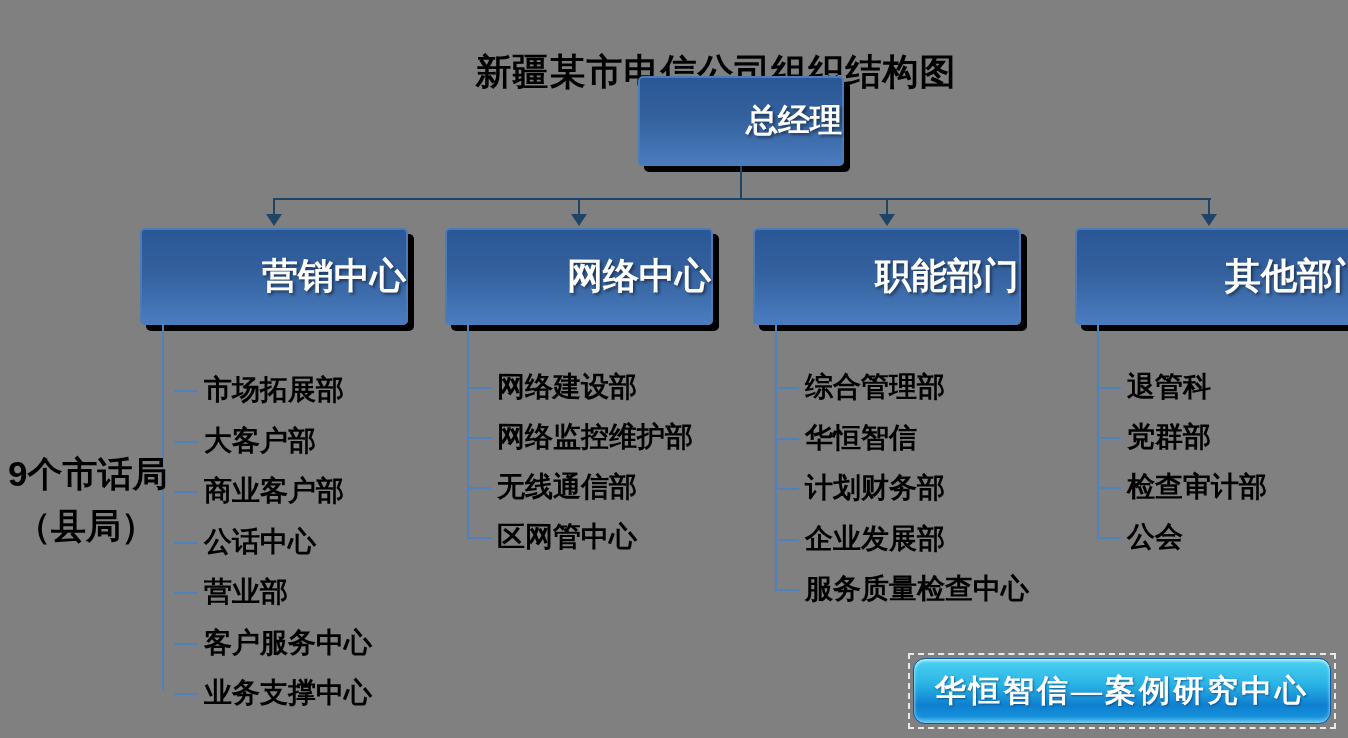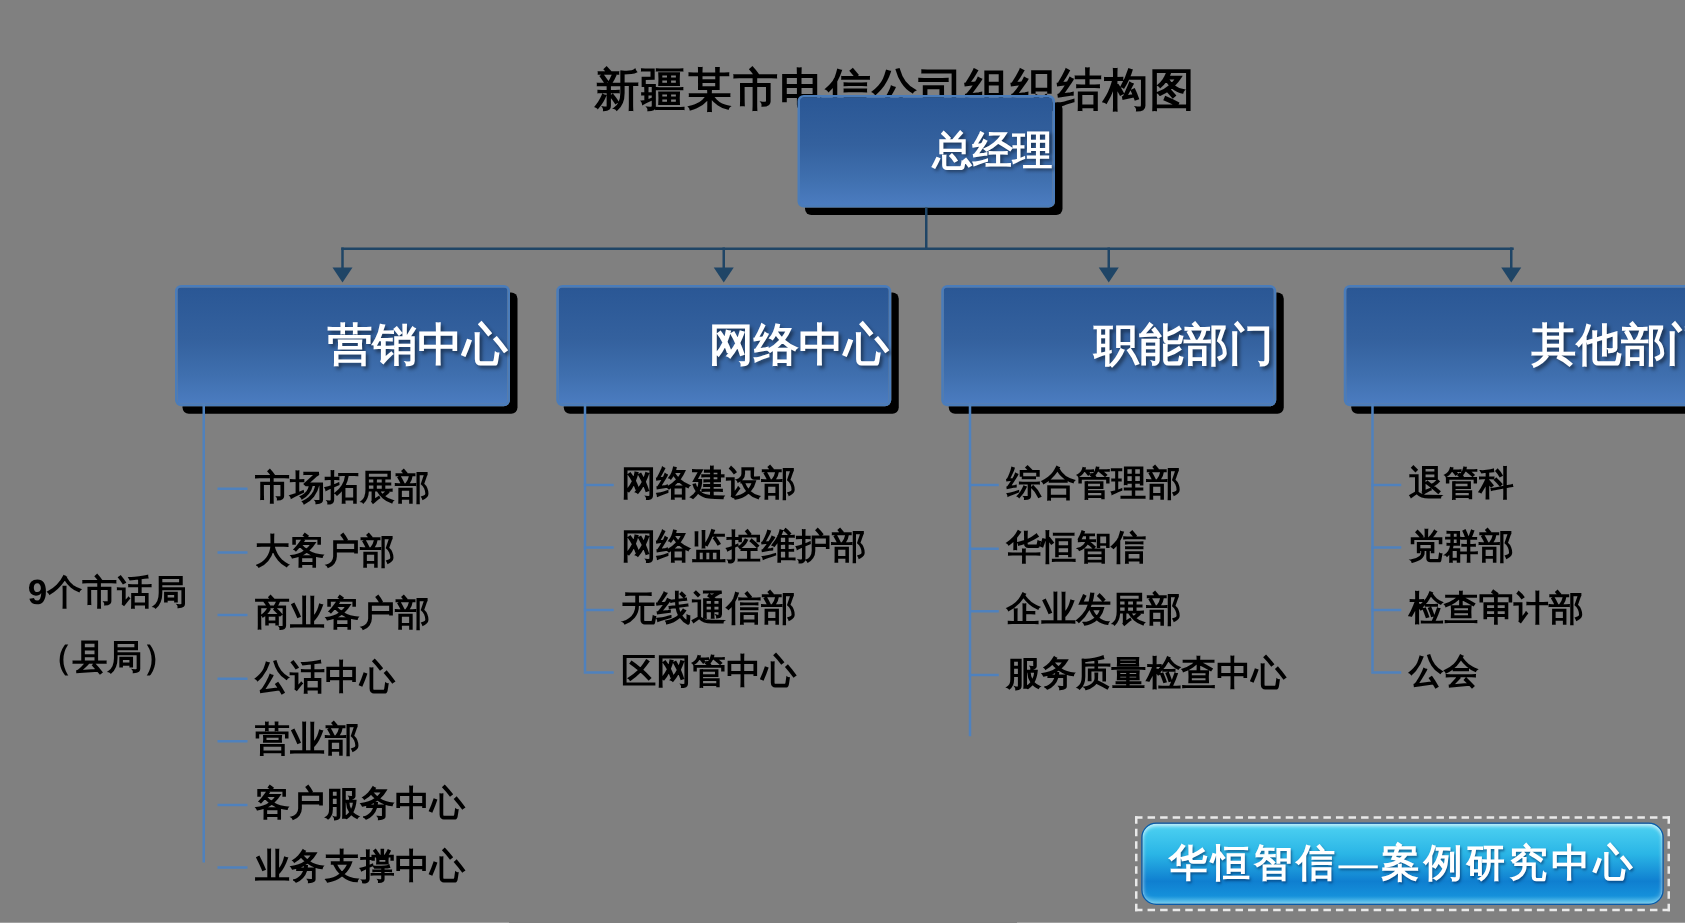--- a/index.html
+++ b/index.html
@@ -47,21 +47,21 @@
   .item::before{
     content:"";position:absolute;left:-30px;top:50%;
     width:24px;height:2px;background:#4f81bd;
   }
   .c0 .item{height:50.5px;}
   .c1 .item{height:50px;}
   .c2 .item{height:50.5px;}
   .c3 .item{height:50px;}
   .sidenote{
     position:absolute;left:8px;top:448px;width:156px;
-    text-align:center;font-size:28px;font-weight:700;color:#000;
+    text-align:center;font-size:35px;font-weight:700;color:#000;
     line-height:52px;white-space:nowrap;
   }
   .wm-frame{
     position:absolute;left:908px;top:653px;width:428px;height:76px;
     border:2px dashed #e9e9e9;
     box-sizing:border-box;
     padding:3px;
   }
   .wm-btn{
     width:100%;height:100%;
@@ -131,20 +131,21 @@
   <div class="col c1" style="left:497px;top:362px;">
     <div class="item">网络建设部</div>
     <div class="item">网络监控维护部</div>
     <div class="item">无线通信部</div>
     <div class="item">区网管中心</div>
   </div>
 
   <div class="col c2" style="left:805px;top:362px;">
     <div class="item">综合管理部</div>
     <div class="item">华恒智信</div>
+    <div class="item">计划财务部</div>
     <div class="item">企业发展部</div>
     <div class="item">服务质量检查中心</div>
   </div>
 
   <div class="col c3" style="left:1127px;top:362px;">
     <div class="item">退管科</div>
     <div class="item">党群部</div>
     <div class="item">检查审计部</div>
     <div class="item">公会</div>
   </div>

